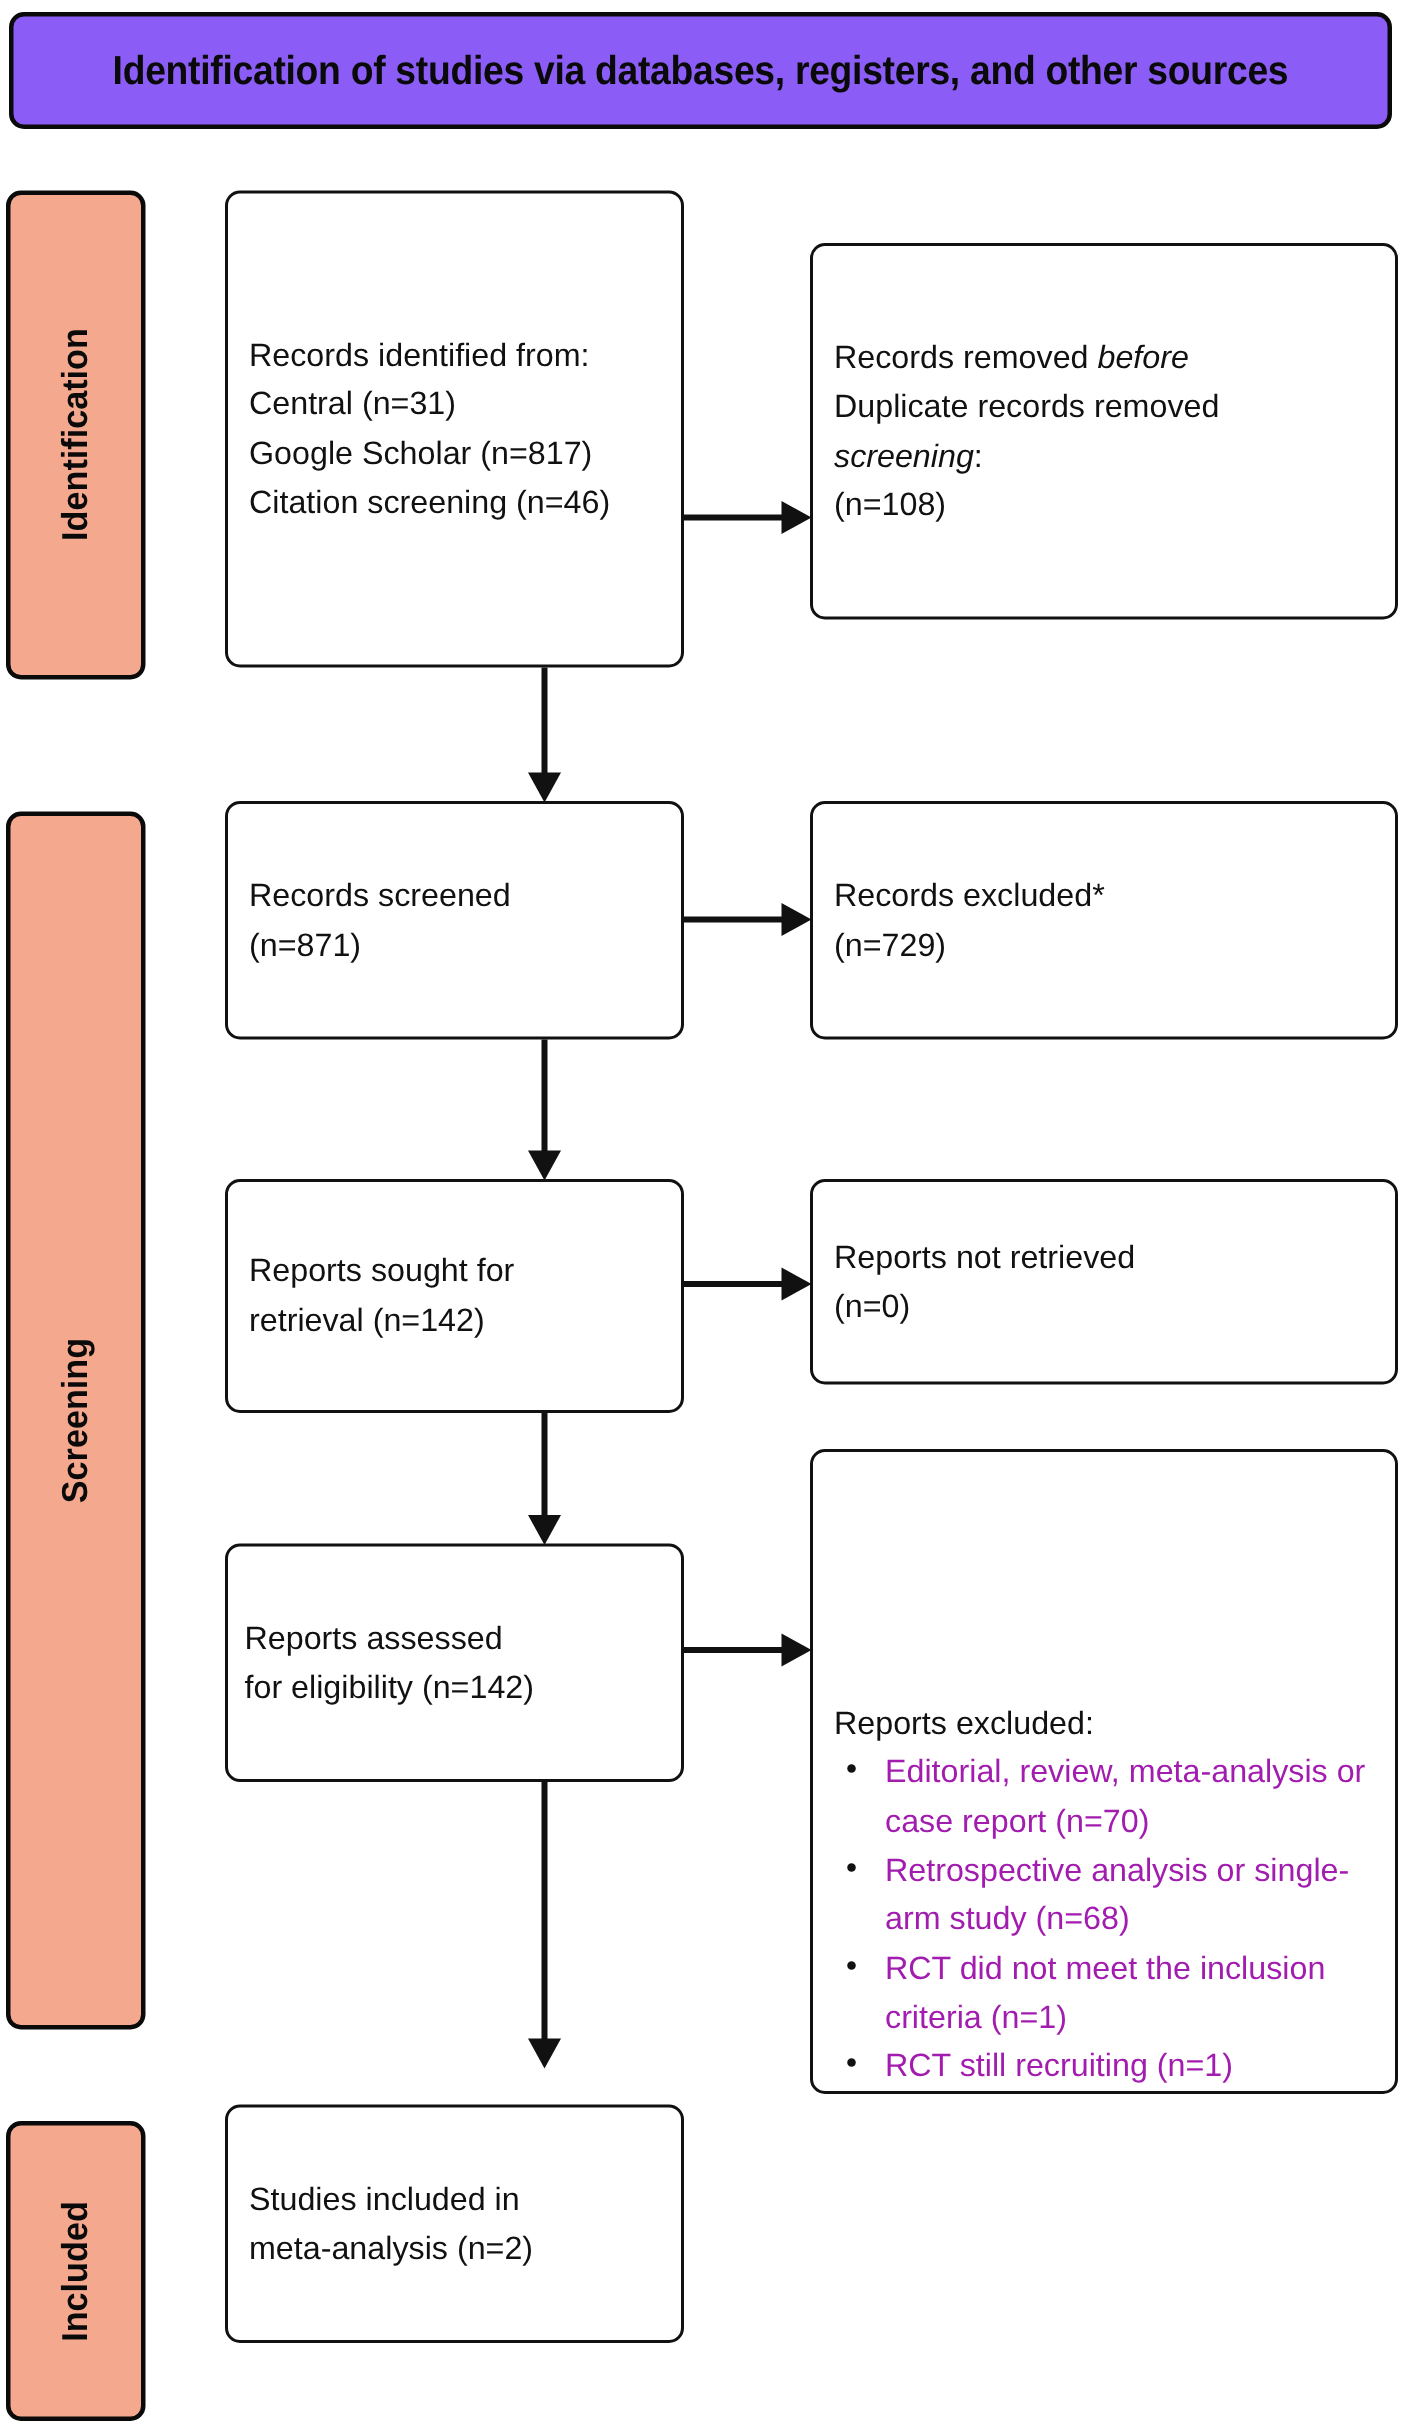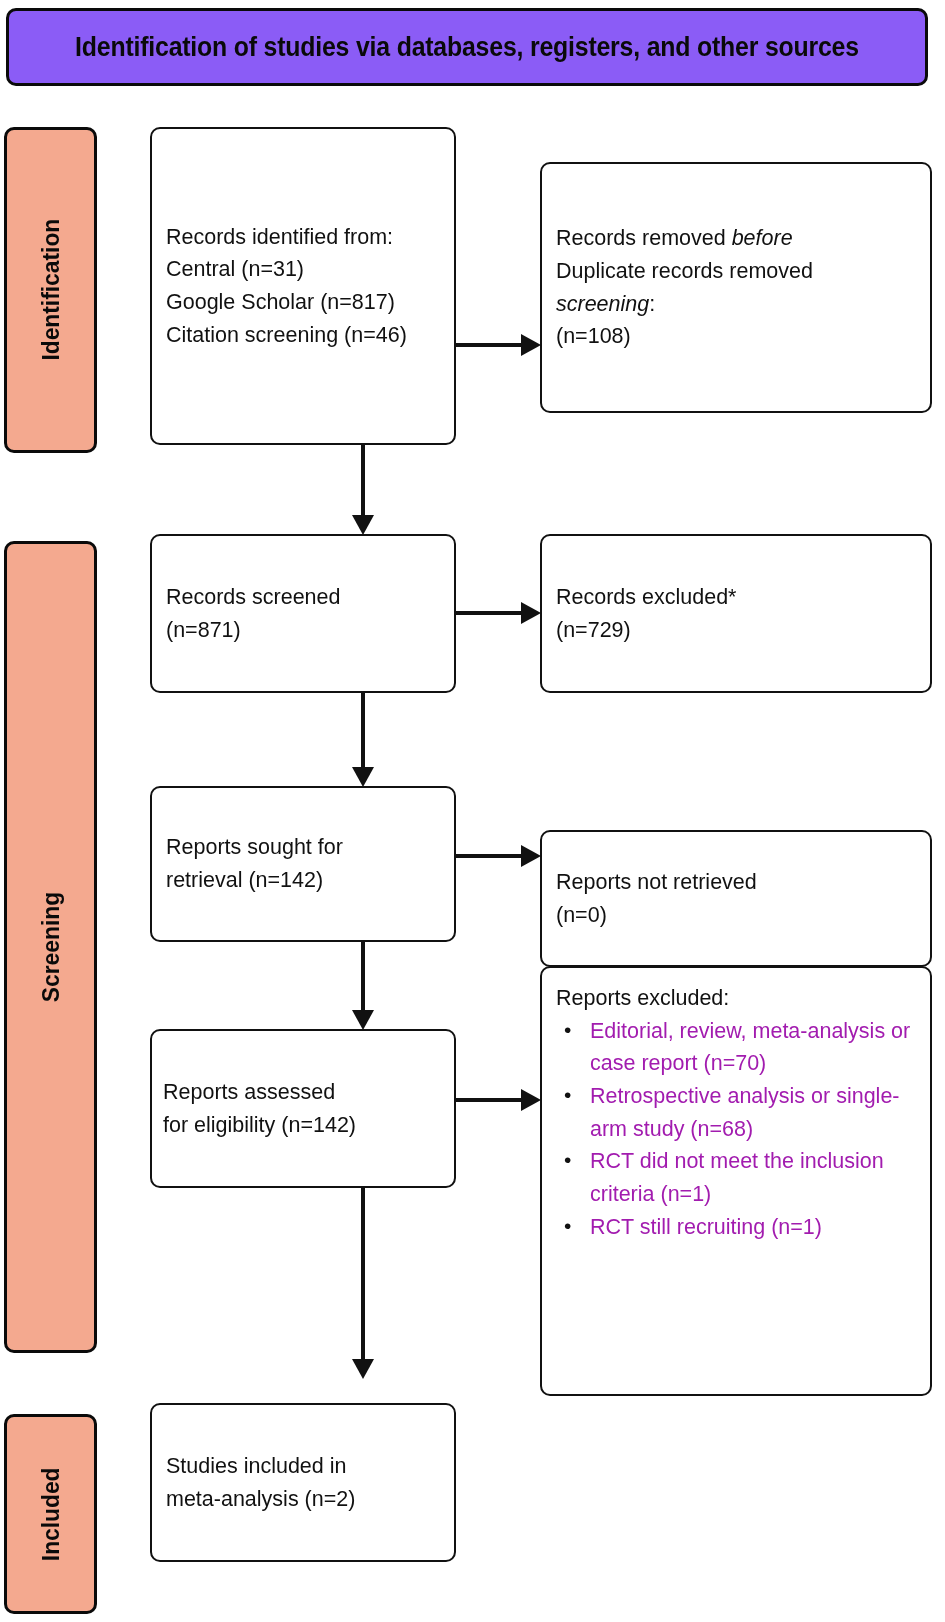--- a/index.html
+++ b/index.html
@@ -72,21 +72,21 @@
     background: #ffffff;
     border: 2.5px solid #111111;
     border-radius: 10px;
     box-sizing: border-box;
     padding: 0 14px;
     display: flex;
     flex-direction: column;
     justify-content: center;
   }
   .flow-box.top-align {
-    justify-content: flex-start;
+    justify-content: flex-end;
     padding-top: 14px;
   }
   .box-line {
     font-family: "Liberation Sans", sans-serif;
     font-size: 21.5px;
     line-height: 1.52;
     color: #111111;
     white-space: nowrap;
   }
   .box-line em {
@@ -196,21 +196,21 @@
   <div class="arrow-right" style="left:521px; top:602px;"></div>
 
   <div class="conn conn-v" style="left:361px; top:693px; height:78px;"></div>
   <div class="arrow-down" style="left:352px; top:767px;"></div>
 
   <div class="flow-box" style="left:150px; top:786px; width:306px; height:156px;">
     <div class="box-line">Reports sought for</div>
     <div class="box-line">retrieval (n=142)</div>
   </div>
 
-  <div class="flow-box" style="left:540px; top:830px; width:392px; height:137px;">
+  <div class="flow-box" style="left:540px; top:786px; width:392px; height:137px;">
     <div class="box-line">Reports not retrieved</div>
     <div class="box-line">(n=0)</div>
   </div>
 
   <div class="conn conn-h" style="left:456px; top:854px; width:67px;"></div>
   <div class="arrow-right" style="left:521px; top:845px;"></div>
 
   <div class="conn conn-v" style="left:361px; top:942px; height:72px;"></div>
   <div class="arrow-down" style="left:352px; top:1010px;"></div>
 

